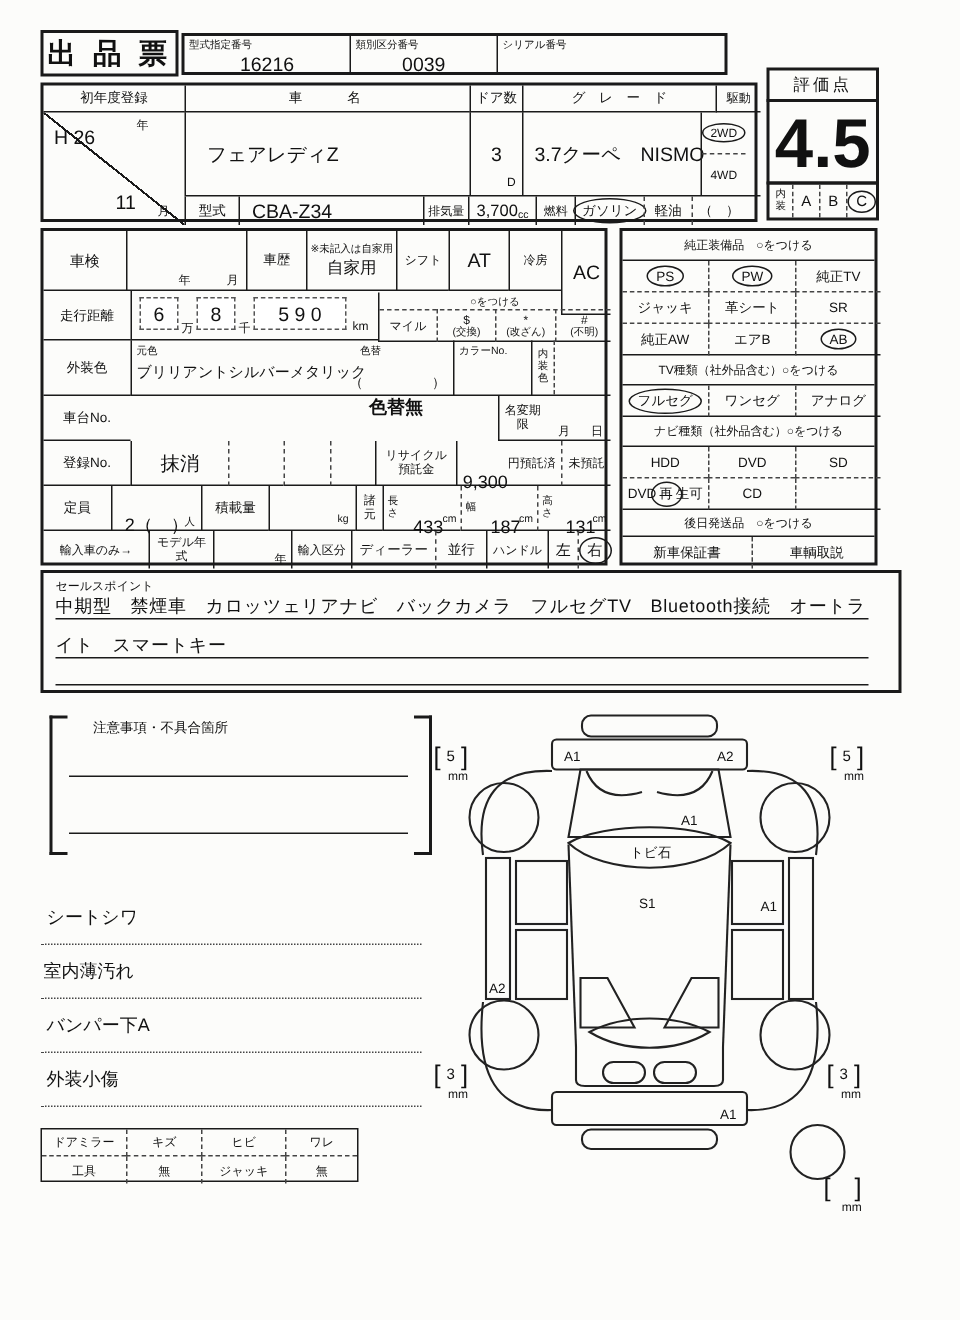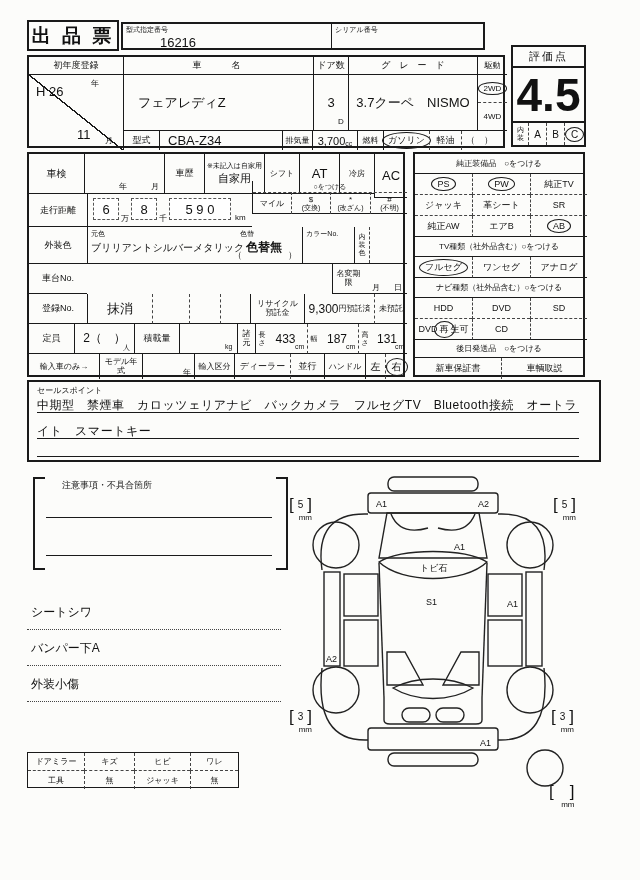--- a/index.html
+++ b/index.html
@@ -9,21 +9,21 @@
   .bx{border:2px solid #1a1a1a;}
   .b1{border:1.5px solid #1a1a1a;}
   .c{display:flex;align-items:center;justify-content:center;text-align:center;}
   .col{display:flex;flex-direction:column;align-items:center;justify-content:center;text-align:center;}
   .left{justify-content:flex-start;text-align:left;}
   .bl{border-left:1px solid #1a1a1a;}
   .dl{border-left:1px dashed #444;}
   .bb{border-bottom:1px solid #1a1a1a;}
   .db{border-bottom:1px dashed #444;}
   .s7{font-size:7px;} .s8{font-size:8px;} .s9{font-size:9px;} .s10{font-size:10px;}
-  .s11{font-size:11px;} .s12{font-size:12px;} .s13{font-size:13px;} .s15{font-size:15px;}
+  .s11{font-size:11px;} .s12{font-size:12px;margin-top:24px;} .s13{font-size:13px;} .s15{font-size:15px;}
   .bold{font-weight:bold;}
   .ring{position:relative;display:inline-block;padding:0 2px;}
   .ring::after{content:"";position:absolute;inset:-2px -4px;border:1.6px solid #1a1a1a;border-radius:50%;}
   .wrap2{word-break:break-all;line-height:1.1;text-align:center;}
   .dbox{border:1.5px dashed #555;display:flex;align-items:center;justify-content:center;background:#fff;}
   .diag{background:linear-gradient(to top right,transparent calc(50% - 0.7px),#1a1a1a calc(50% - 0.7px),#1a1a1a calc(50% + 0.7px),transparent calc(50% + 0.7px));}
   .meas{display:flex;align-items:center;gap:1px;font-size:10px;}
   .meas .brk{font-size:17px;font-weight:300;line-height:1;}
   .note-line{border-bottom:1.5px dotted #444;}
   .tiny-corner{position:absolute;font-size:7px;}
@@ -37,20 +37,26 @@
   <div class="a bx c" style="left:27px;top:20px;width:92px;height:31px">
     <span class="bold" style="font-size:19px;letter-spacing:3px">出 品 票</span>
   </div>
   <div class="a bx" style="left:121px;top:22px;width:364px;height:28px">
     <div class="a" style="left:0;top:0;width:110px;height:100%">
       <span class="tiny-corner" style="left:3px;top:1px">型式指定番号</span>
       <div class="c" style="height:100%;padding-top:6px">
           <span class="s13">16216</span>
         </div>
     </div>
+    <div class="a bl" style="left:110px;top:0;width:98px;height:100%">
+      <span class="tiny-corner" style="left:3px;top:1px">類別区分番号</span>
+      <div class="c" style="height:100%;padding-top:6px">
+          <span class="s13">0039</span>
+        </div>
+    </div>
     <div class="a bl" style="left:208px;top:0;width:156px;height:100%">
       <span class="tiny-corner" style="left:3px;top:1px">シリアル番号</span>
       <span></span>
     </div>
   </div>
 
   <div class="a bx c" style="left:511px;top:45px;width:75px;height:23px">
     <span class="s11" style="letter-spacing:2px">評価点</span>
   </div>
   <div class="a bx c" style="left:511px;top:66px;width:75px;height:57px">
@@ -101,21 +107,21 @@
       </div>
     <div class="a bl" style="left:284px;top:18px;width:35px;height:55px">
       <div class="c" style="height:100%">
           <span class="s13">3</span>
         </div>
       <span class="a s8" style="left:24px;top:42px">D</span>
     </div>
     <div class="a bl c" style="left:319px;top:18px;width:129px;height:55px">
         <span class="s13">3.7クーペ　NISMO</span>
       </div>
-    <div class="a bl" style="left:448px;top:18px;width:30px;height:55px">
+    <div class="a bl" style="left:438px;top:18px;width:30px;height:55px">
       <div class="c db" style="height:27px">
           <span class="s8 ring">2WD</span>
         </div>
       <div class="c" style="height:27px">
           <span class="s8">4WD</span>
         </div>
     </div>
 
     <div class="a" style="left:94px;top:73px;width:384px;height:20px;border-top:1px solid #1a1a1a">
       <div class="a bl c" style="left:0;top:0;width:36px;height:100%">
@@ -164,42 +170,42 @@
     </div>
     <div class="a bl bb c" style="left:235px;top:0;width:35px;height:40px">
         <span class="s8">シフト</span>
       </div>
     <div class="a bl bb c" style="left:270px;top:0;width:40px;height:40px">
         <span class="s13">AT</span>
       </div>
     <div class="a bl bb c" style="left:310px;top:0;width:35px;height:40px">
         <span class="s8">冷房</span>
       </div>
-    <div class="a bl bb c" style="left:345px;top:0;width:33px;height:44px">
+    <div class="a bl bb c" style="left:345px;top:0;width:33px;height:56px">
         <span class="s13">AC</span>
       </div>
 
     <div class="a bb c" style="left:0;top:40px;width:58px;height:33px">
         <span class="s9">走行距離</span>
       </div>
     <div class="a bl bb" style="left:58px;top:40px;width:165px;height:33px">
       <div class="a dbox" style="left:5px;top:4px;width:26px;height:22px">
           <span class="s13">6</span>
         </div>
       <span class="a s8" style="left:33px;top:19px">万</span>
       <div class="a dbox" style="left:43px;top:4px;width:26px;height:22px">
           <span class="s13">8</span>
         </div>
       <span class="a s8" style="left:71px;top:19px">千</span>
       <div class="a dbox" style="left:81px;top:4px;width:62px;height:22px">
           <span class="s13">5 9 0</span>
         </div>
       <span class="a s8" style="left:147px;top:19px">km</span>
     </div>
-    <div class="a bl bb" style="left:223px;top:27px;width:155px;height:33px">
+    <div class="a bl bb" style="left:223px;top:41px;width:155px;height:33px">
       <div class="c db" style="height:11px">
           <span class="s7">○をつける</span>
         </div>
       <div class="a c" style="left:0;top:11px;width:38px;height:22px">
           <span class="s8">マイル</span>
         </div>
       <div class="a dl col" style="left:38px;top:11px;width:39px;height:22px">
           <span class="s8" style="line-height:1">$</span>
           <span class="s7" style="line-height:1">(交換)</span>
         </div>
@@ -422,20 +428,21 @@
   </div>
 
   <span class="a s9" style="left:62px;top:479px">注意事項・不具合箇所</span>
   <div class="a" style="left:33px;top:477px;width:12px;height:93px;border-left:2px solid #1a1a1a;border-top:2px solid #1a1a1a;border-bottom:2px solid #1a1a1a"></div>
   <div class="a" style="left:276px;top:477px;width:12px;height:93px;border-right:2px solid #1a1a1a;border-top:2px solid #1a1a1a;border-bottom:2px solid #1a1a1a"></div>
   <div class="a" style="left:46px;top:490px;width:226px;height:28px;border-bottom:1.5px solid #1a1a1a"></div>
   <div class="a" style="left:46px;top:522px;width:226px;height:34px;border-bottom:1.5px solid #1a1a1a"></div>
 
   <div class="a" style="left:27px;top:594px;width:254px">
     <div class="note-line" style="height:27px;padding-top:8px"><span class="s12" style="padding-left:4px">シートシワ</span></div>
+    <div class="note-line" style="height:27px;padding-top:8px"><span class="s12" style="padding-left:2px">室内薄汚れ</span></div>
     <div class="note-line" style="height:27px;padding-top:8px"><span class="s12" style="padding-left:4px">バンパー下A</span></div>
     <div class="note-line" style="height:27px;padding-top:8px"><span class="s12" style="padding-left:4px">外装小傷</span></div>
   </div>
 
   <div class="a b1" style="left:27px;top:752px;width:212px;height:36px">
     <div class="a db c" style="left:0;top:0;width:56px;height:18px">
         <span class="s8">ドアミラー</span>
       </div>
     <div class="a dl db c" style="left:56px;top:0;width:50px;height:18px">
         <span class="s8">キズ</span>

